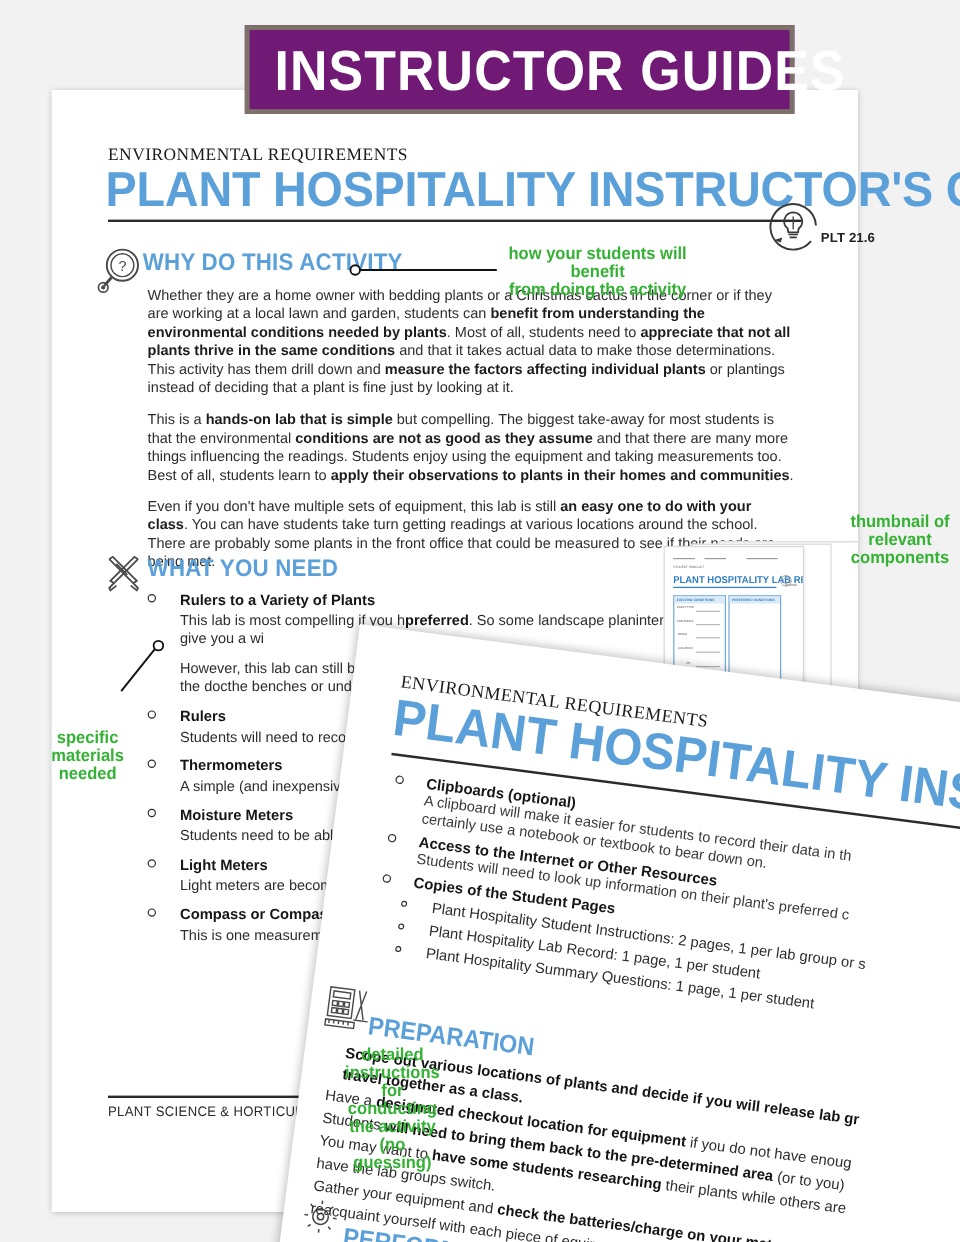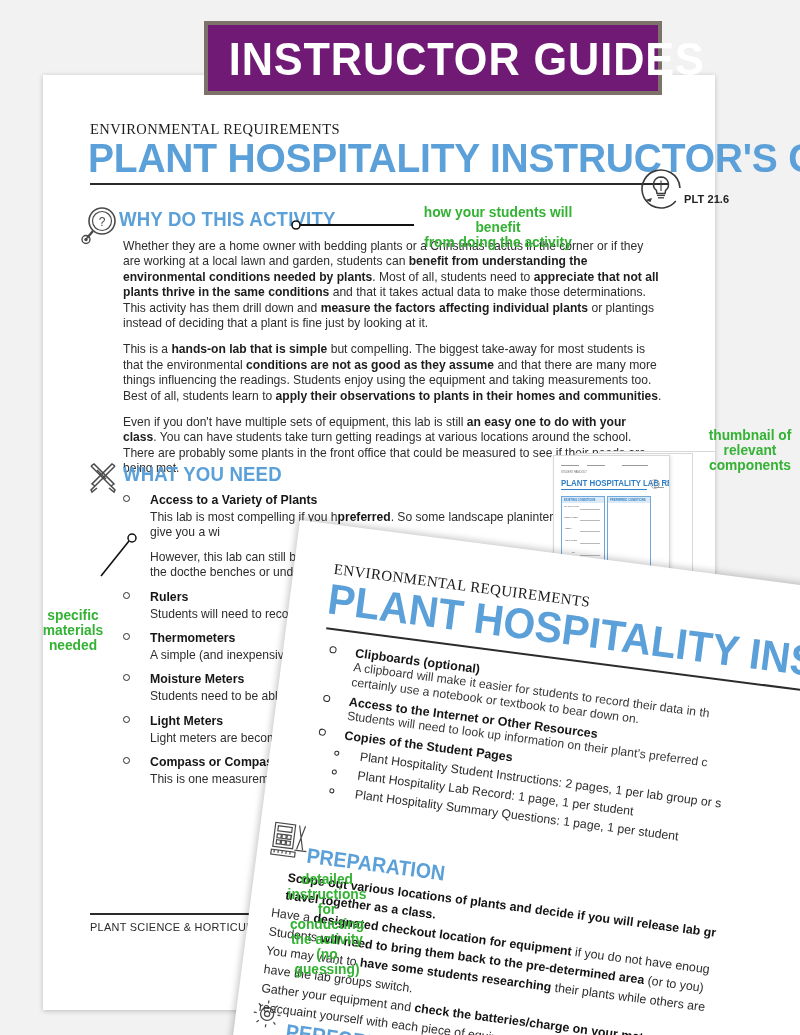--- a/index.html
+++ b/index.html
@@ -215,21 +215,21 @@
             <path d="M30 6 L27 4 L7 24 L10 26"></path>
             <path d="M12 10 l3 3 M15 13 l3 3 M18 16 l3 3"></path>
           </g>
         </svg>
       </div>
       <div class="sec-head" style="left:80px;top:388px;">WHAT YOU NEED</div>
 
       <div class="need-list" id="need-list" style="top:418px;">
           <div class="need-item">
             <span class="bullet"></span>
-            <div class="need-title">Access to a Variety of Plants</div>
+            <div class="need-title">Rulers to a Variety of Plants</div>
             <div class="need-body">
               <p>This lab is most compelling if you h<b>preferred</b>. So some landscape planinterior locations will give you a wi</p>
               <p>However, this lab can still be affec<b>determine how different location</b>different plants (closer to the docthe benches or underneath them</p>
             </div>
           </div>
           <div class="need-item">
             <span class="bullet"></span>
             <div class="need-title">Rulers</div>
             <div class="need-body">
               <p>Students will need to record thfine, but having them measure</p>

